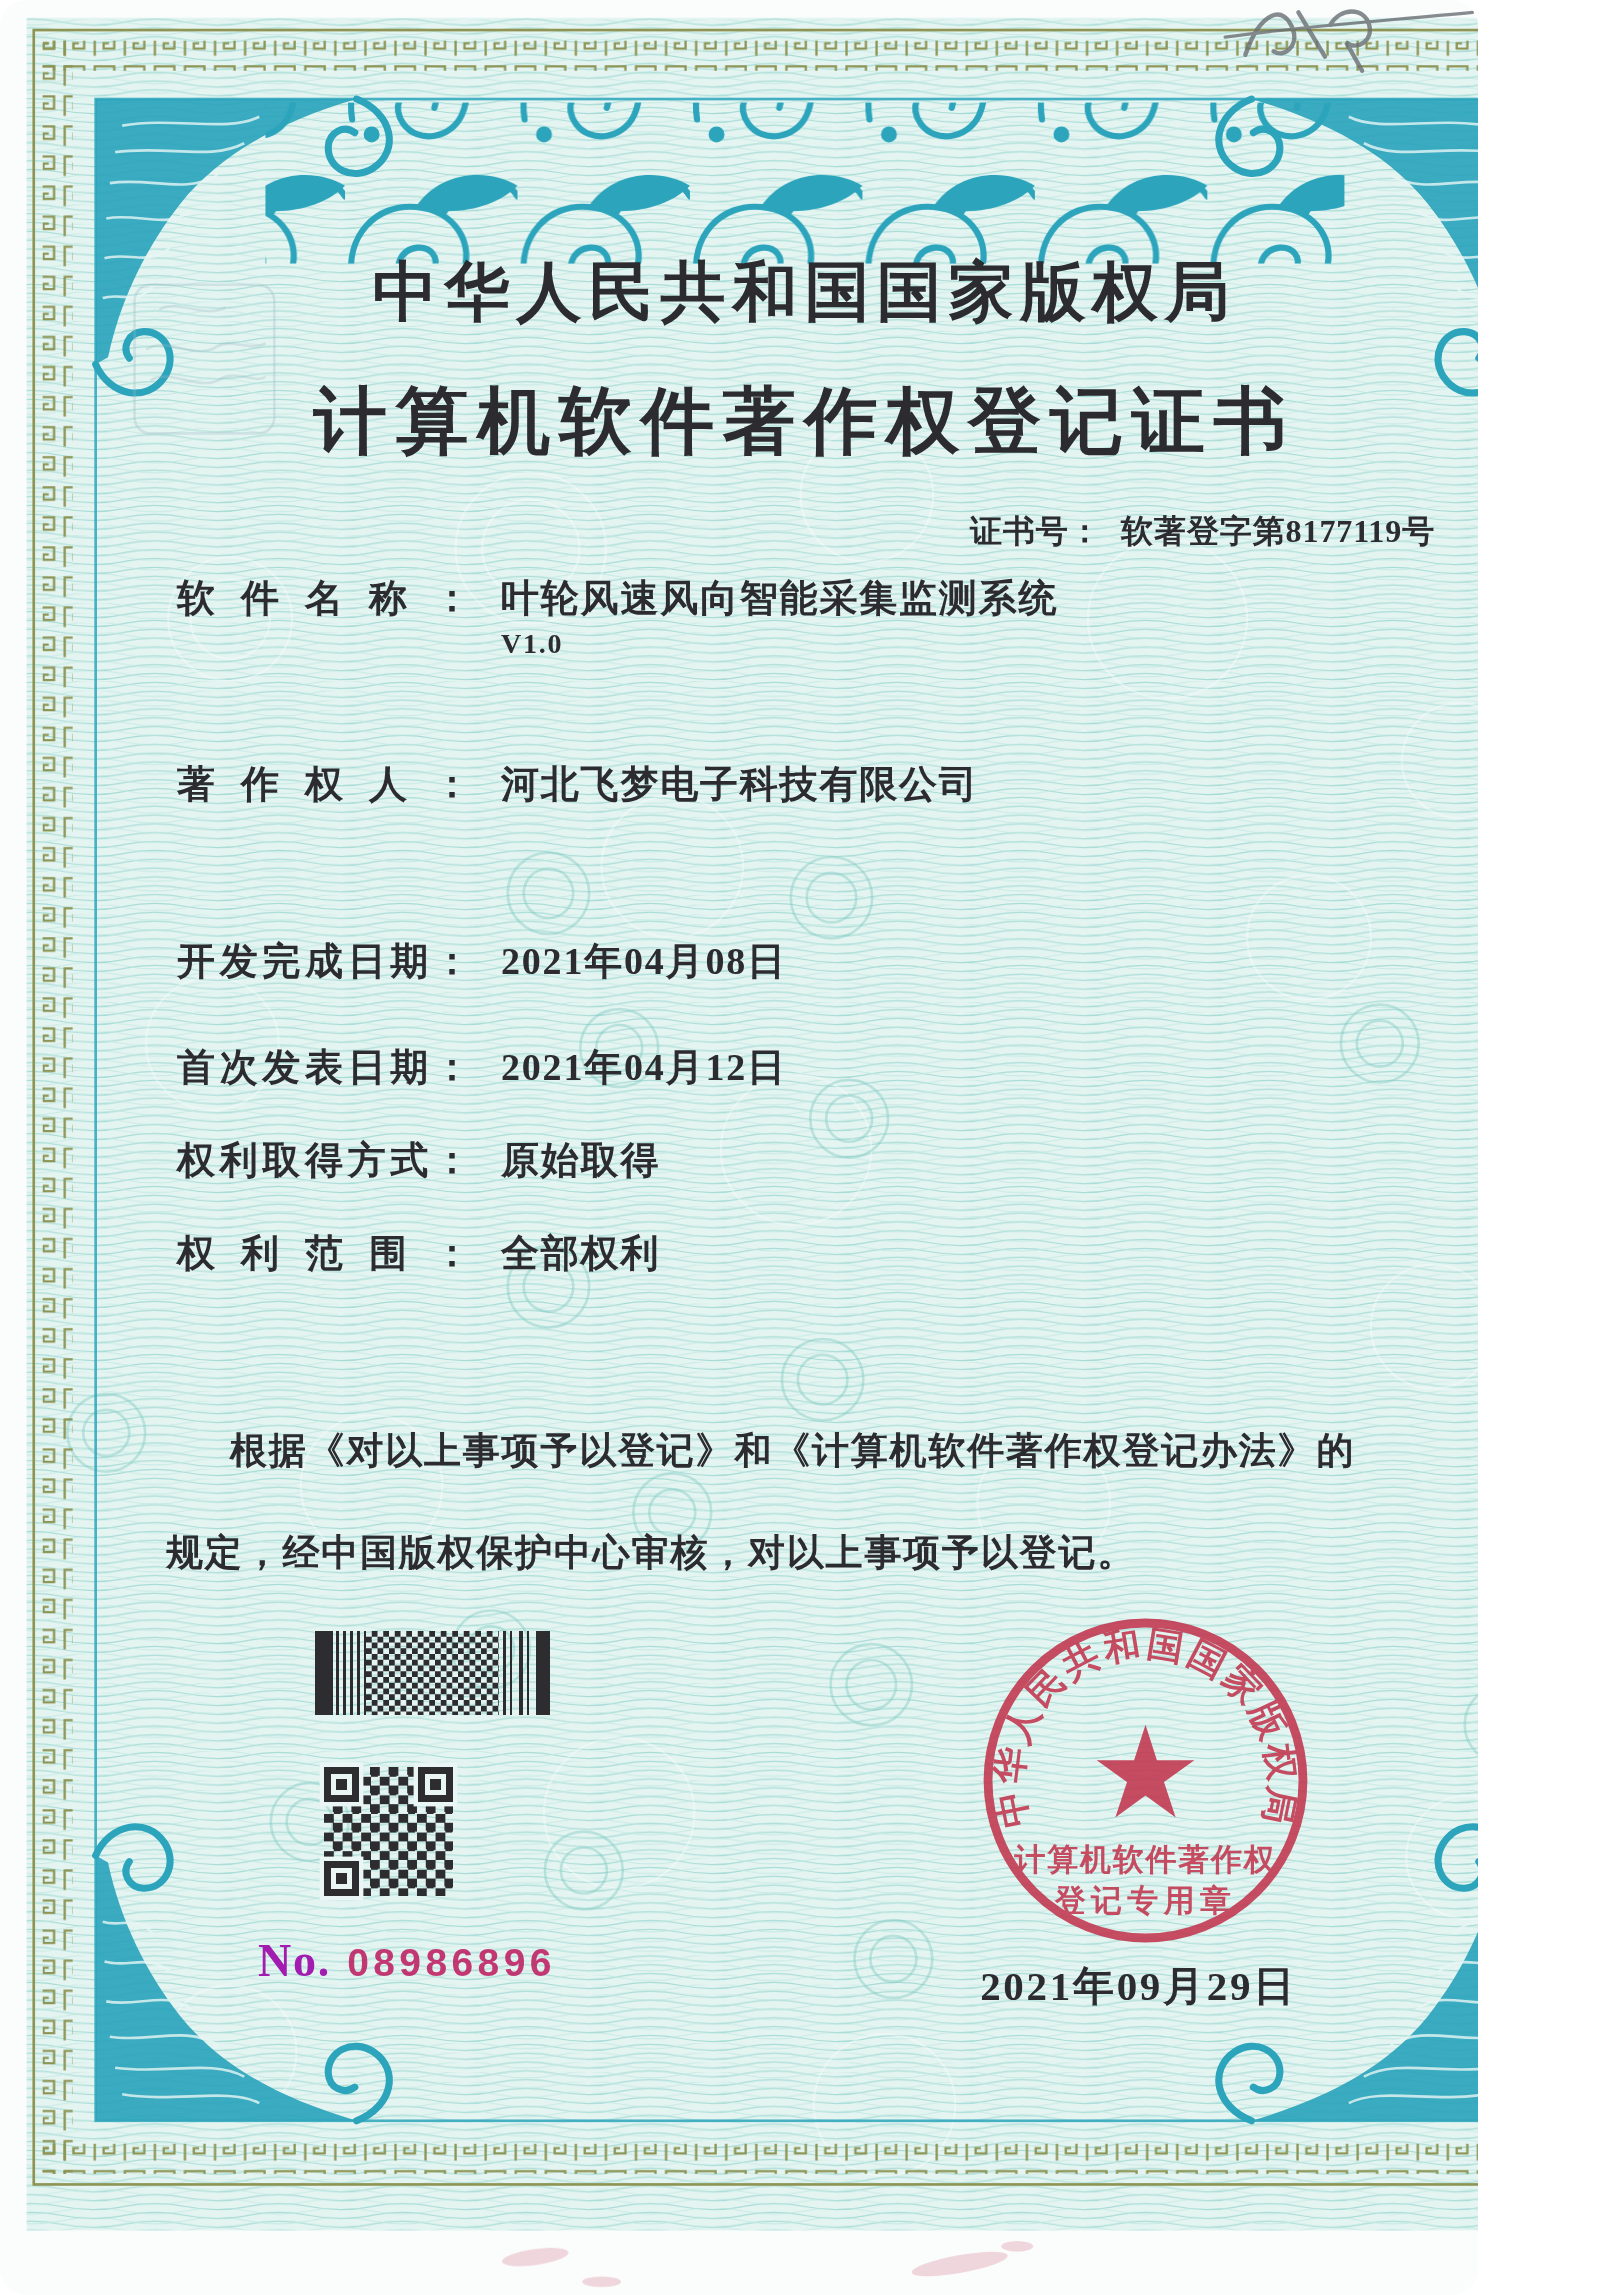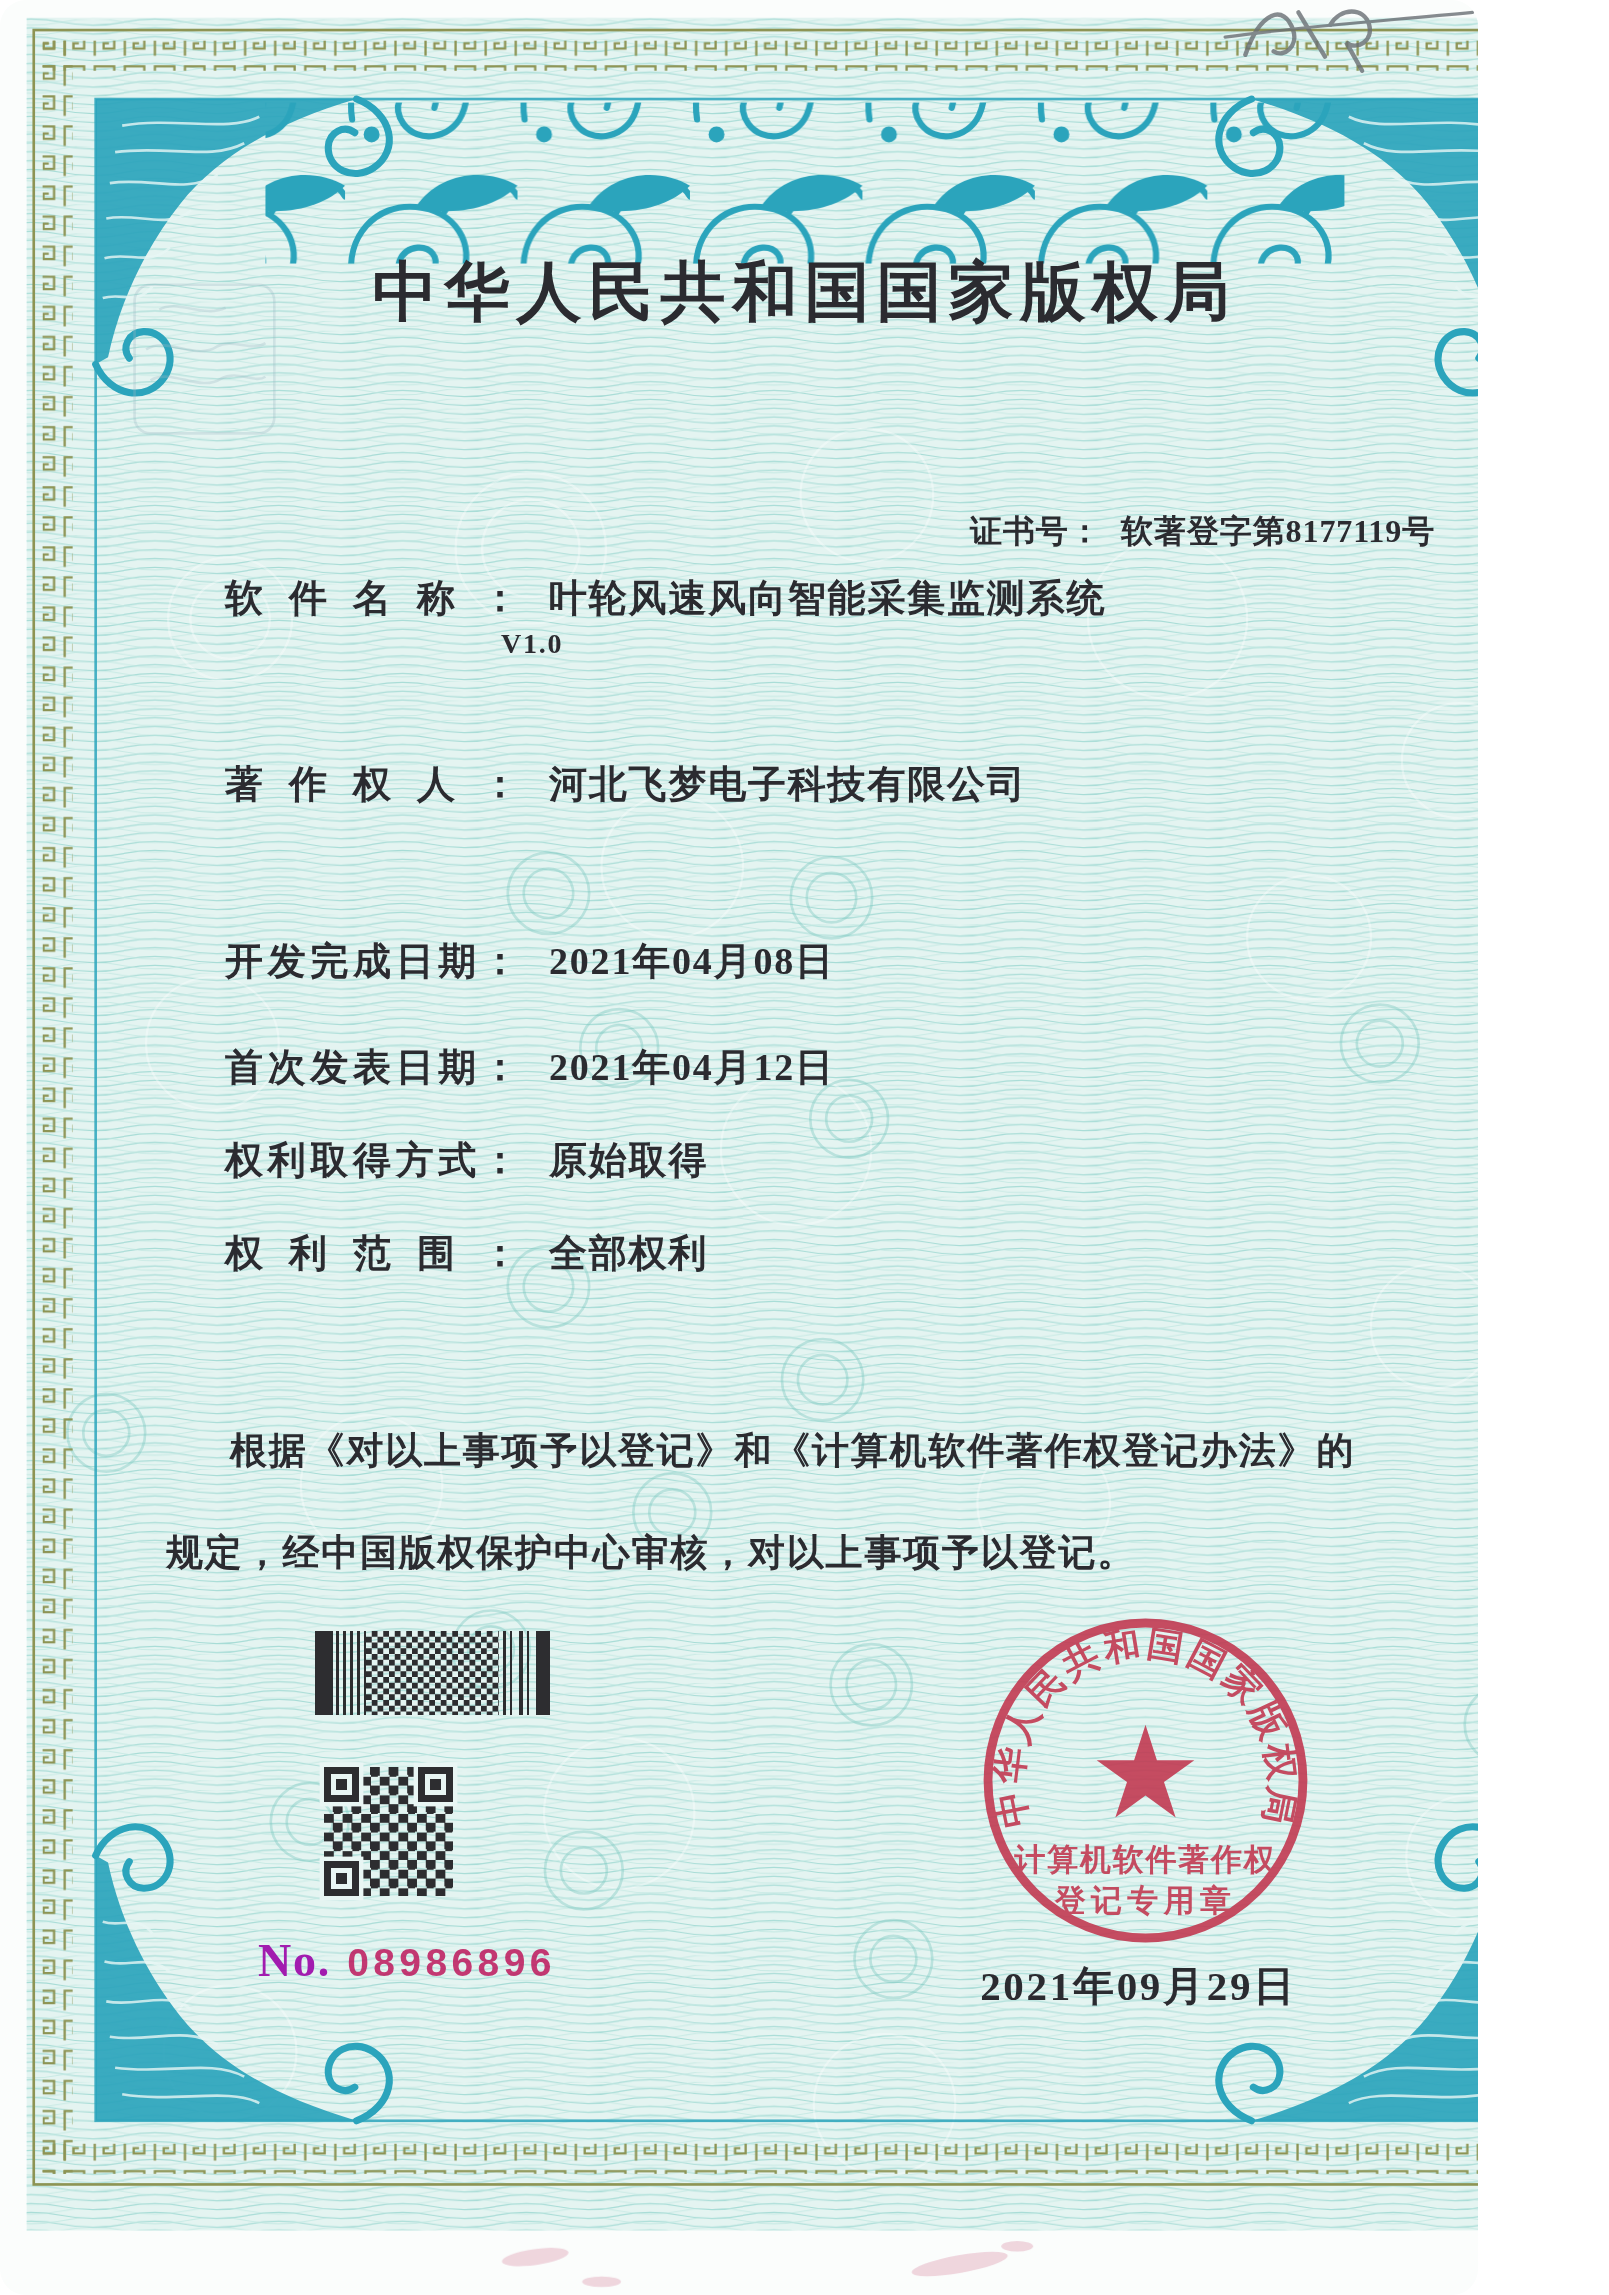--- a/index.html
+++ b/index.html
@@ -19,21 +19,21 @@
   .cert-title{
     position:absolute;top:373px;left:97px;width:1415px;text-align:center;
     font-size:73px;font-weight:bold;letter-spacing:8.8px;white-space:nowrap;
   }
   .certno{
     position:absolute;top:510px;left:970px;font-size:32px;font-weight:bold;
     white-space:nowrap;letter-spacing:0.9px;
   }
   .certno .v{margin-left:19.5px;}
 
-  .frow{position:absolute;left:177px;display:flex;align-items:flex-start;white-space:nowrap;margin-left:48px;}
+  .frow{position:absolute;left:177px;display:flex;align-items:flex-start;white-space:nowrap;}
   .flabel{
     display:inline-block;width:294px;text-align:justify;text-align-last:justify;
     font-weight:bold;font-size:38px;
   }
   .fvalue{margin-left:30px;font-weight:bold;font-size:38px;letter-spacing:1.8px;}
   .v2{position:absolute;left:501px;top:628px;font-size:28px;font-weight:bold;letter-spacing:1.8px;}
 
   .stmt{position:absolute;font-size:37px;font-weight:bold;letter-spacing:1.8px;white-space:nowrap;}
   #stmt1{left:230px;top:1426px;}
   #stmt2{left:166px;top:1528px;}
@@ -225,20 +225,21 @@
 
     <g fill="#d98ca4" opacity="0.35">
       <ellipse cx="605" cy="2552" rx="38" ry="9" transform="rotate(-8 605 2552)"></ellipse>
       <ellipse cx="680" cy="2580" rx="22" ry="6"></ellipse>
       <ellipse cx="1085" cy="2560" rx="55" ry="10" transform="rotate(-10 1085 2560)"></ellipse>
       <ellipse cx="1150" cy="2540" rx="18" ry="6"></ellipse>
     </g>
   </svg>
 
   <div class="authority">中华人民共和国国家版权局</div>
+  <div class="cert-title">计算机软件著作权登记证书</div>
 
   <div class="certno">
     <span>证书号：</span><span class="v">软著登字第8177119号</span>
   </div>
 
   <div class="frow" style="top:573px">
     <span class="flabel">软件名称：</span>
     <span class="fvalue">叶轮风速风向智能采集监测系统</span>
   </div>
   <div class="v2">V1.0</div>

